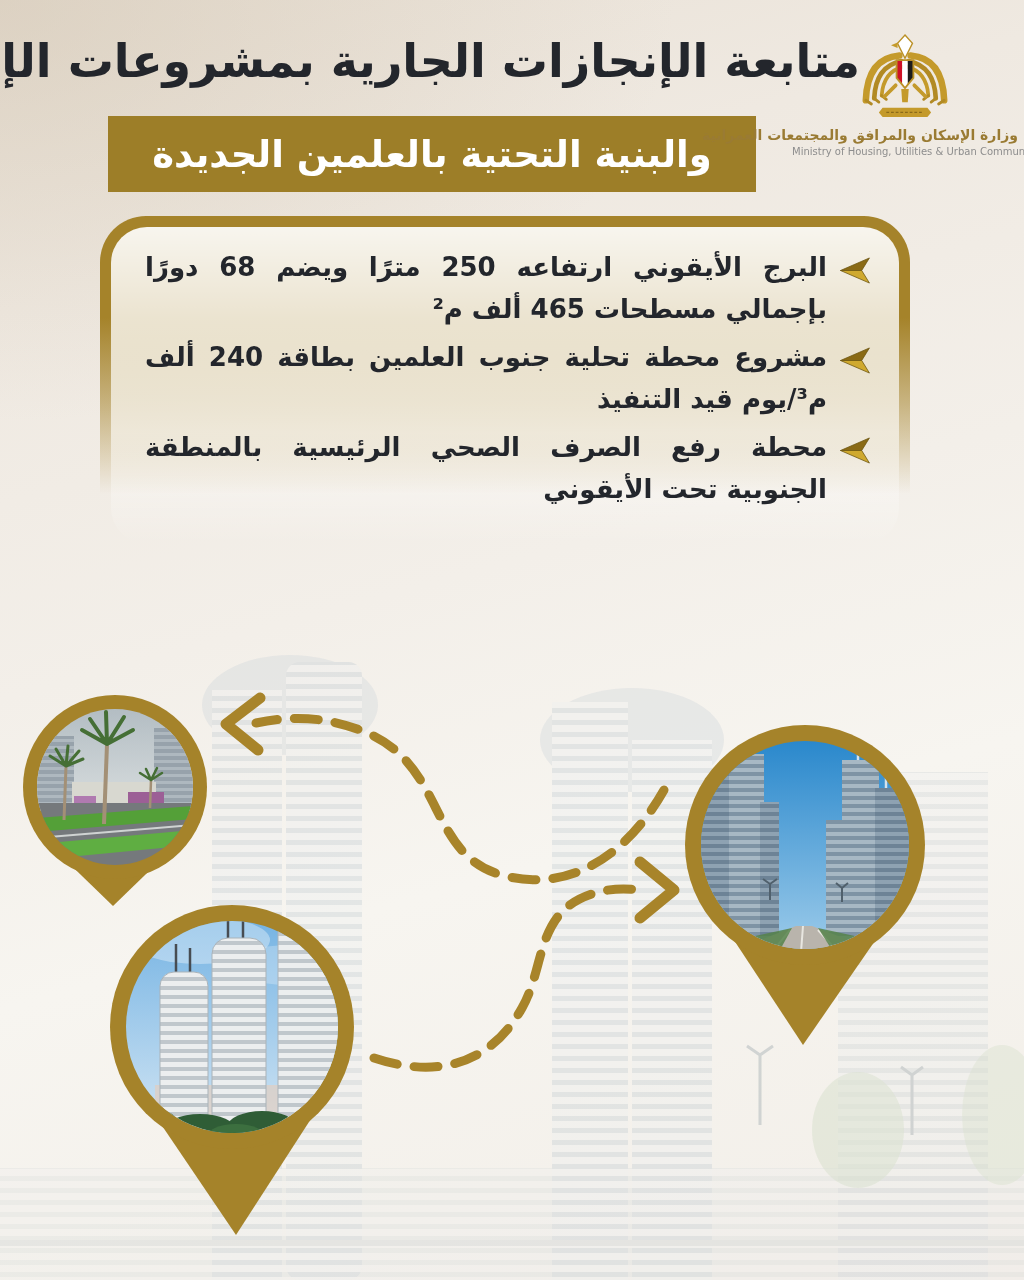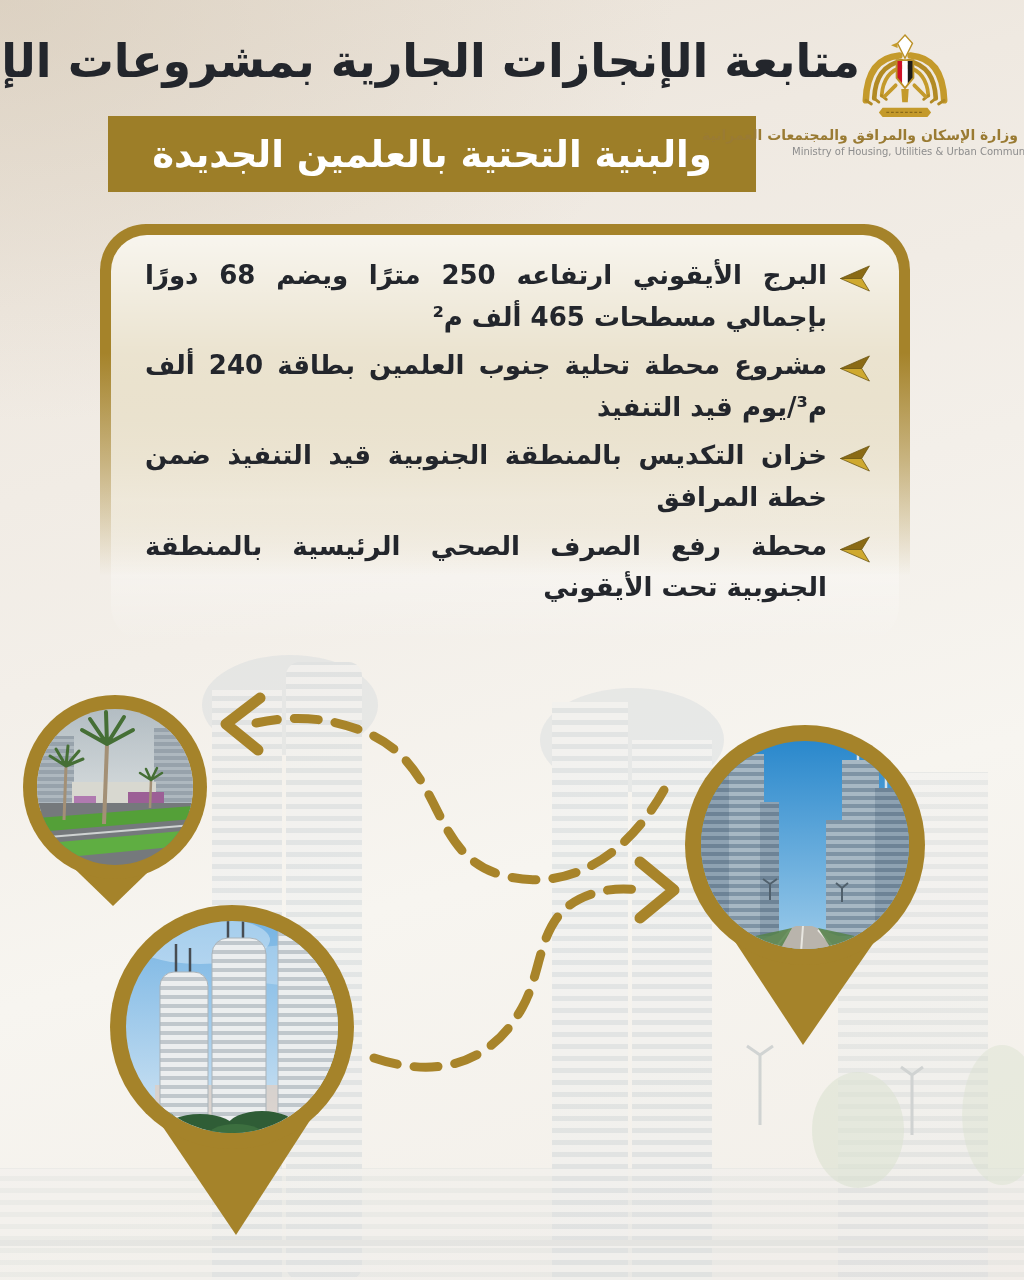--- a/index.html
+++ b/index.html
@@ -24,21 +24,21 @@
     display:flex;align-items:center;justify-content:center;
     font-size:37px;font-weight:bold;letter-spacing:-1px;
   }
   .logo-block{top:28px;left:792px;width:226px;text-align:center;}
   .logo-block svg{display:block;margin:0 auto;}
   .ministry-ar{font-size:14px;font-weight:bold;color:#9a7b33;direction:rtl;margin-top:3px;white-space:nowrap;}
   .ministry-en{font-size:10px;color:#8d8d8d;margin-top:3px;white-space:nowrap;direction:ltr;}
 
   
   .box-wrap{
-    top:224px;left:100px;width:810px;
+    top:216px;left:100px;width:810px;
     padding:11px;border-radius:46px;box-sizing:border-box;
     background:linear-gradient(to bottom,#a5832a 0%,#a5832a 30%,rgba(165,131,42,0.55) 55%,rgba(165,131,42,0) 82%);
   }
   .box-inner{
     border-radius:36px;
     background:linear-gradient(to bottom,rgba(255,255,255,0.92) 0%,rgba(255,255,255,0.6) 65%,rgba(255,255,255,0) 100%);
     padding:20px 26px 26px 34px;
   }
   ul.bullets{list-style:none;margin:0;padding:0;direction:rtl;}
   ul.bullets li{
@@ -264,24 +264,17 @@
           <polygon points="33,1 3,14 25,14" fill="#8a6a15" stroke="#6b5410" stroke-width="0.8"></polygon>
           <polygon points="3,14 33,27 25,14" fill="#cfa92f" stroke="#6b5410" stroke-width="0.8"></polygon>
         </svg>
         <span>مشروع محطة تحلية جنوب العلمين بطاقة 240 ألف م³/يوم قيد التنفيذ</span>
       </li>
       <li>
         <svg class="arrow-ic" viewBox="0 0 34 28">
           <polygon points="33,1 3,14 25,14" fill="#8a6a15" stroke="#6b5410" stroke-width="0.8"></polygon>
           <polygon points="3,14 33,27 25,14" fill="#cfa92f" stroke="#6b5410" stroke-width="0.8"></polygon>
         </svg>
-        <span>خزان التكديس بالمنطقة الجنوبية قيد التنفيذ ضمن خطة المرافق</span>
-      </li>
-      <li>
-        <svg class="arrow-ic" viewBox="0 0 34 28">
-          <polygon points="33,1 3,14 25,14" fill="#8a6a15" stroke="#6b5410" stroke-width="0.8"></polygon>
-          <polygon points="3,14 33,27 25,14" fill="#cfa92f" stroke="#6b5410" stroke-width="0.8"></polygon>
-        </svg>
         <span>محطة رفع الصرف الصحي الرئيسية بالمنطقة الجنوبية تحت الأيقوني</span>
       </li>
     </ul>
   </div>
 </div>
 
 </body></html>

